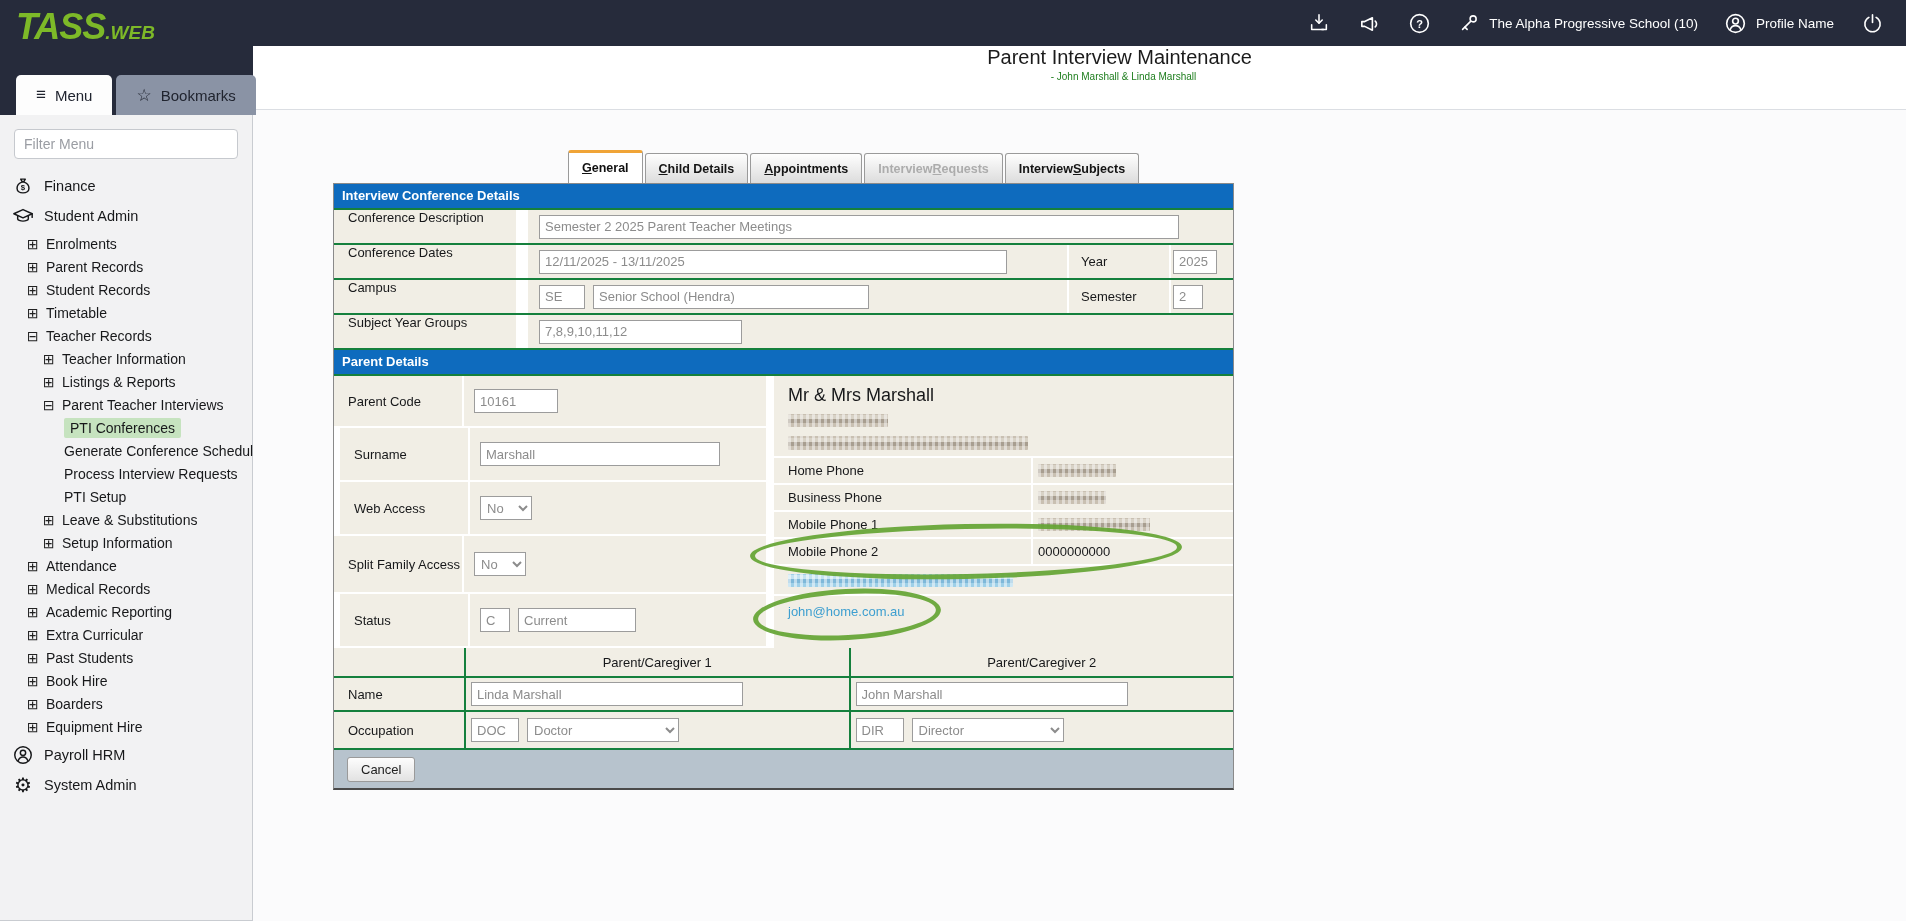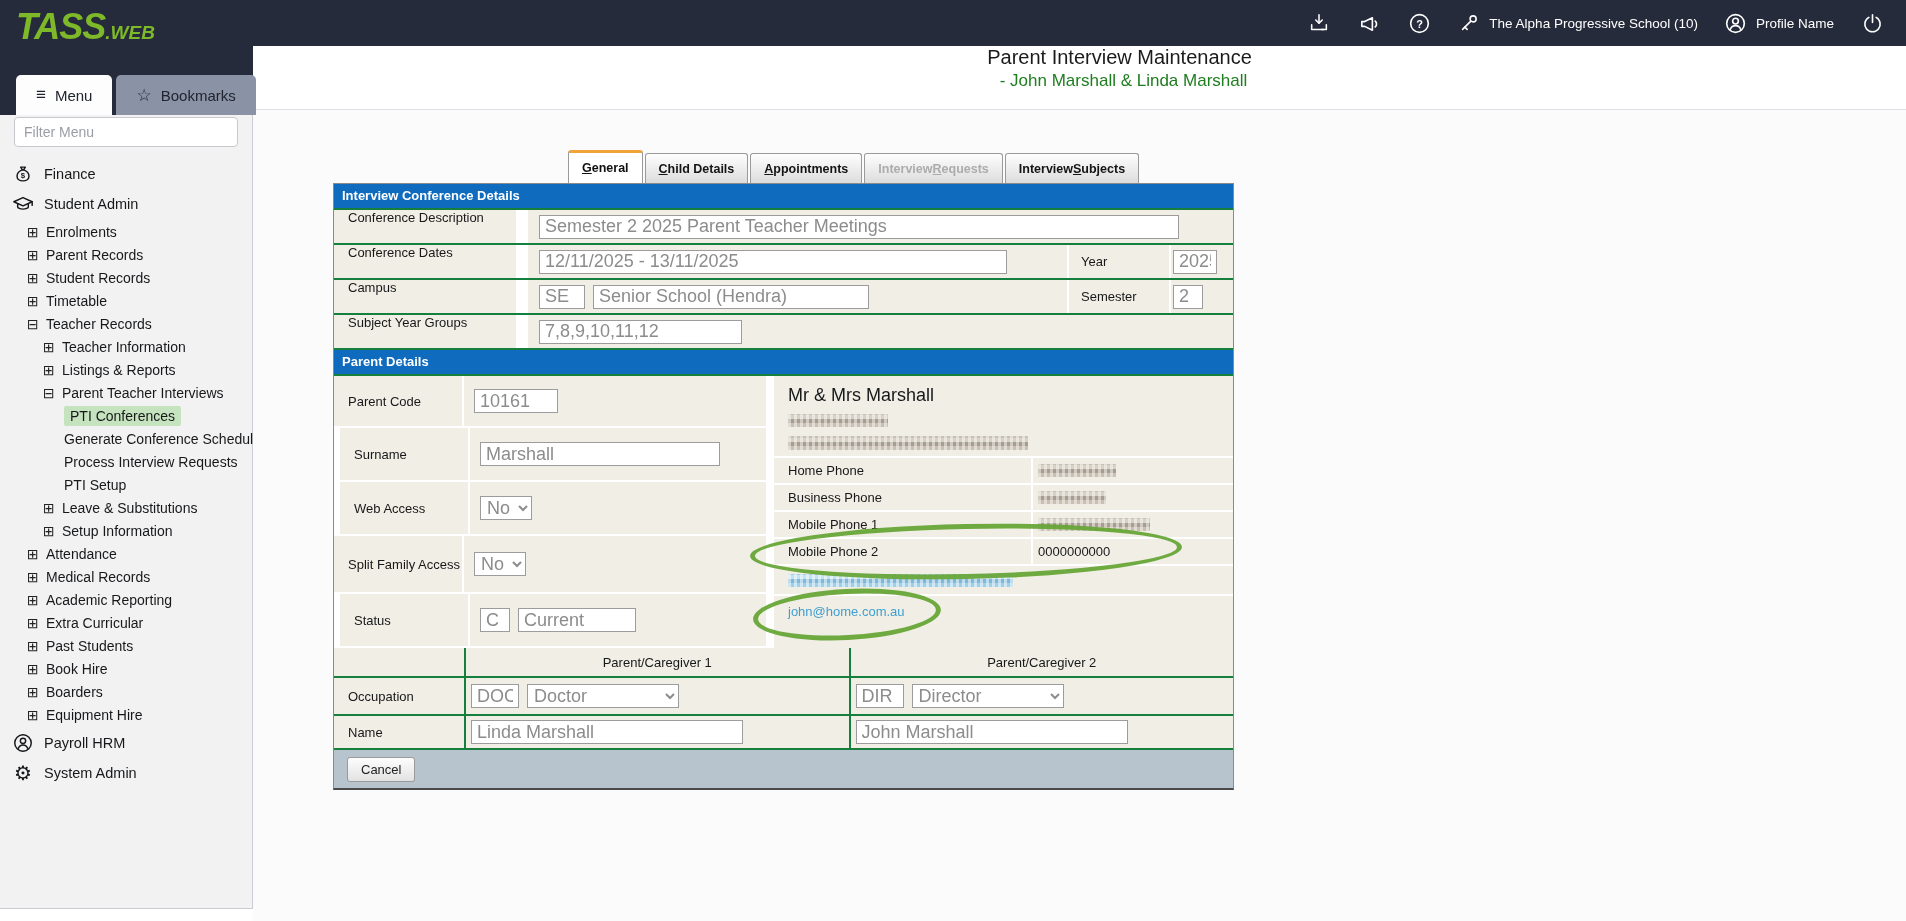--- a/index.html
+++ b/index.html
@@ -19,42 +19,42 @@
   .logo .t1 { font-size:36px; font-weight:bold; color:#7DB928; letter-spacing:-1px; font-style:italic; }
   .logo .t2 { font-size:19px; font-weight:bold; color:#7DB928; font-style:italic; }
   .corner-tabs { position:absolute; left:16px; bottom:0; display:flex; gap:4px; }
   .ctab { height:40px; display:flex; align-items:center; gap:9px; padding:0 20px; font-size:15px;
           border-radius:5px 5px 0 0; cursor:pointer; }
   .ctab.menu { background:#FDFDFD; color:#20242F; }
   .ctab.bookmarks { background:#8A93A5; color:#20242F; }
   .ctab .glyph { font-size:17px; }
 
   
-  .sidebar { position:absolute; left:0; top:103px; width:253px; height:806px; background:#F2F2F3;
+  .sidebar { position:absolute; left:0; top:115px; width:253px; height:806px; background:#F2F2F3;
              border-right:1px solid #C9CCD1; border-bottom:1px solid #C9CCD1; padding-top:14px; }
   .filter-wrap { padding:0 14px 10px 14px; }
   .filter-wrap input { width:100%; height:30px; border:1px solid #C6C9CE; border-radius:4px; background:#fff;
                        font-size:14px; padding:0 9px; color:#333; font-family:inherit; }
   .filter-wrap input::placeholder { color:#9A9DA3; }
   .sb-item { display:flex; align-items:center; height:23px; font-size:14px; color:#17181A; cursor:pointer; white-space:nowrap; }
   .sb-item.lvl0 { padding-left:10px; height:27px; margin:3px 0; font-size:14.5px; }
   .sb-item.lvl1 { padding-left:26px; }
   .sb-item.lvl2 { padding-left:42px; }
   .sb-item.lvl3 { padding-left:64px; }
   .sb-exp { font-size:14px; margin-right:7px; color:#222; width:13px; text-align:center; }
   .sb-ico { width:26px; height:22px; margin-right:8px; display:inline-flex; align-items:center; justify-content:center; }
   .sb-ico svg { stroke:#17181A; fill:none; stroke-width:1.6; stroke-linecap:round; stroke-linejoin:round; }
   .sb-ico .gear-char { font-size:20px; line-height:20px; }
   .sb-label.active { background:#C6E3BF; padding:2px 6px; border-radius:2px; }
 
   
   .main { position:absolute; left:253px; top:46px; right:0; bottom:0; background:#FBFBFC; }
   .title-band { height:64px; background:#FFFFFF; border-bottom:1px solid #DBDEE3; display:flex; align-items:center; padding-left:80px;flex-direction:column; }
   .page-title { font-size:20px; color:#1B1B1B; }
-  .page-subtitle { font-size:17px; color:#1E7E1E; margin-left:8px; position:relative; top:2px; }
+  .page-subtitle { font-size:10px; color:#1E7E1E; margin-left:8px; position:relative; top:2px; }
 
   
   .form-wrap { position:absolute; left:80px; top:104px; width:901px; }
   .tabs { display:flex; margin-left:235px; align-items:flex-end; height:33px; }
   .tab { height:30px; display:flex; align-items:center; padding:0 13px; margin-right:2px; font-size:12.5px; font-weight:bold;
          border:1px solid #9A9A9A; border-bottom:none; border-radius:3px 3px 0 0;
          background:linear-gradient(#FEFEFE,#DCDCDC); color:#141414; cursor:pointer; white-space:nowrap; }
   .tab.active { background:#FFFFFF; border-top:3px solid #F0A437; height:33px; color:#101010; }
   .tab.disabled { color:#ACACAC; cursor:default; }
 
@@ -66,21 +66,21 @@
   .lbl { font-size:13px; color:#17181A; }
 
   
   .s1row { height:33px; }
   .s1row .c-label { width:182px; margin-right:12px; display:flex; align-items:flex-start; padding-left:14px; }
   .s1row .c-input { flex:1; display:flex; align-items:center; padding-left:11px; }
   .s1row .c-ylabel { width:100px; margin-left:2px; margin-right:2px; display:flex; align-items:center; padding-left:12px; }
   .s1row .c-yinput { width:62px; display:flex; align-items:center; padding-left:2px; }
 
   input.fld, select.fld { height:24px; border:1px solid #9C9C9C; background:#fff; color:#8C8C8C;
-    font-size:18px; padding:0 5px; font-family:inherit; border-radius:0; }
+    font-size:13px; padding:0 5px; font-family:inherit; border-radius:0; }
   select.fld { padding:0 2px; }
   .w-desc { width:640px; } .w-dates { width:468px; } .w-code { width:46px; margin-right:8px; }
   .w-campus { width:276px; } .w-groups { width:203px; } .w-year { width:44px; } .w-sem { width:30px; }
 
   
   .pbody { display:flex; background:#fff; }
   .pleft { width:432px; margin-right:8px; display:flex; flex-direction:column; }
   .pright { flex:1; display:flex; flex-direction:column; }
   .prow { display:flex; margin-bottom:2px; }
   .pleft .c-label { width:128px; margin-right:2px; display:flex; align-items:center; padding-left:14px; }
@@ -490,42 +490,42 @@
             <a class="email-link">john@home.com.au</a>
           </div>
         </div>
       </div>
 
       <div class="cgrow cg-head">
         <div class="cell cg-label"></div>
         <div class="cell cg-cell first">Parent/Caregiver 1</div>
         <div class="cell cg-cell">Parent/Caregiver 2</div>
       </div>
+      <div class="cgrow cg-name">
+        <div class="cell cg-label">
+            <span class="lbl">Name</span>
+          </div>
+        <div class="cell cg-cell first">
+          <input class="fld w-cgname" value="Linda Marshall" style="">
+        </div>
+        <div class="cell cg-cell">
+          <input class="fld w-cgname" value="John Marshall" style="">
+        </div>
+      </div>
       <div class="cgrow cg-occ">
         <div class="cell cg-label">
             <span class="lbl">Occupation</span>
           </div>
         <div class="cell cg-cell first">
           <input class="fld w-occode" value="DOC" style="">
           <select class="fld w-ocsel"><option>Doctor</option></select>
         </div>
         <div class="cell cg-cell">
           <input class="fld w-occode" value="DIR" style="">
           <select class="fld w-ocsel"><option>Director</option></select>
-        </div>
-      </div>
-      <div class="cgrow cg-name">
-        <div class="cell cg-label">
-            <span class="lbl">Name</span>
-          </div>
-        <div class="cell cg-cell first">
-          <input class="fld w-cgname" value="Linda Marshall" style="">
-        </div>
-        <div class="cell cg-cell">
-          <input class="fld w-cgname" value="John Marshall" style="">
         </div>
       </div>
 
       <div class="form-footer">
         <button class="btn-cancel">Cancel</button>
       </div>
 
       <div class="ellipse mobile2"></div>
       <div class="ellipse email"></div>
     </div>

